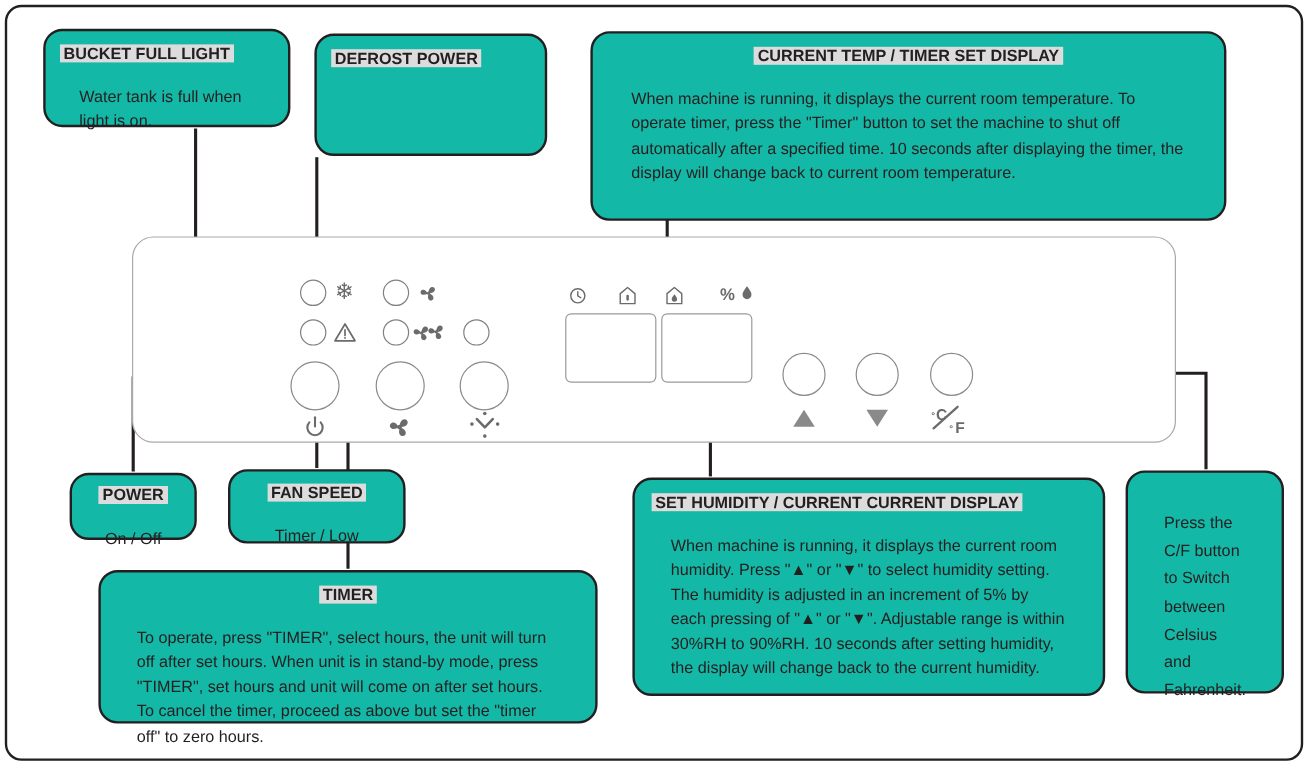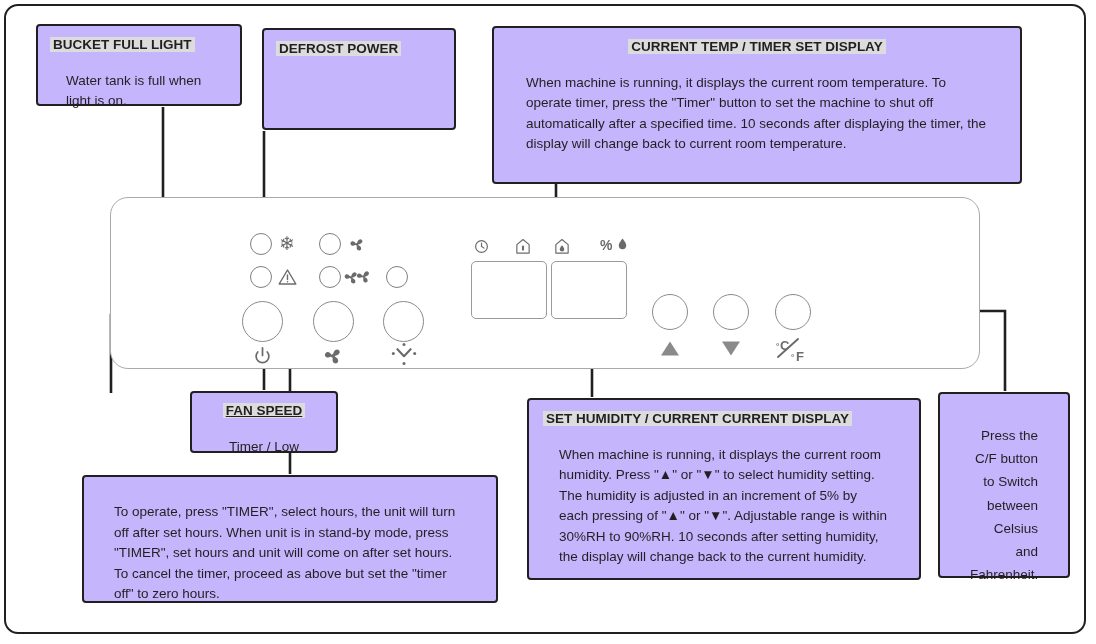--- a/index.html
+++ b/index.html
@@ -27,23 +27,23 @@
   svg.lines{
     position:absolute;
     left:0; top:0;
     width:1096px; height:644px;
     pointer-events:none;
   }
   
   .callout{
     position:absolute;
     box-sizing:border-box;
-    background:#c4b5fd;
+    background:#14b8a6;
     border:2px solid #231f20;
-    border-radius:4px;
+    border-radius:16px;
     padding:8px 12px;
     color:#231f20;
   }
   .callout .hdr{
     display:inline;
     font-weight:bold;
     font-size:13.5px;
     background:#dcdcdc;
     padding:0 3px;
     line-height:1.45;
@@ -53,25 +53,25 @@
   .callout p.body{
     margin:16px;
     font-size:13.5px;
     line-height:1.52;
   }
   
   #cal-bucket{ left:36px;  top:24px;  width:206px; height:82px; padding:9px 12px;}
   #cal-defrost{ left:262px; top:28px;  width:194px; height:102px; padding:9px 12px;}
   #cal-temp{ left:492px; top:26px; width:530px; height:158px; padding:9px 16px;}
   #cal-power{ left:58px;  top:394px; width:106px; height:56px; padding:7px 6px; text-align:center;}
-  #cal-fan{   left:190px; top:391px; width:148px; height:62px; padding:8px 6px; text-align:center;text-decoration:underline;}
+  #cal-fan{   left:190px; top:391px; width:148px; height:62px; padding:8px 6px; text-align:center;}
   #cal-timer{ left:82px;  top:475px; width:416px; height:128px; padding:9px 14px;}
   #cal-humidity{ left:527px; top:398px; width:394px; height:182px; padding:9px 14px;}
   #cal-cf{ left:938px; top:392px; width:132px; height:186px; padding:14px 14px;}
-  #cal-cf p.body{ line-height:1.72;text-align:right; }
+  #cal-cf p.body{ line-height:1.72; }
   
   .panel{
     position:absolute;
     left:110px; top:197px;
     width:870px; height:172px;
     border:1.6px solid #a9a9a9;
     border-radius:18px;
     box-sizing:border-box;
     background:#ffffff;
   }
@@ -144,27 +144,32 @@
 
   <div class="callout" id="cal-defrost">
     <div class="hdr-wrap"><span class="hdr">DEFROST POWER</span></div>
   </div>
 
   <div class="callout" id="cal-temp">
     <div class="hdr-wrap hdr-center"><span class="hdr">CURRENT TEMP / TIMER SET DISPLAY</span></div>
     <p class="body">When machine is running, it displays the current room temperature. To operate timer, press the "Timer" button to set the machine to shut off automatically after a specified time. 10 seconds after displaying the timer, the display will change back to current room temperature.</p>
   </div>
 
+  <div class="callout" id="cal-power">
+    <div class="hdr-wrap"><span class="hdr">POWER</span></div>
+    <p class="body">On / Off</p>
+  </div>
 
   <div class="callout" id="cal-fan">
     <div class="hdr-wrap"><span class="hdr">FAN SPEED</span></div>
     <p class="body">Timer / Low</p>
   </div>
 
   <div class="callout" id="cal-timer">
+    <div class="hdr-wrap hdr-center"><span class="hdr">TIMER</span></div>
     <p class="body">To operate, press "TIMER", select hours, the unit will turn off after set hours. When unit is in stand-by mode, press "TIMER", set hours and unit will come on after set hours. To cancel the timer, proceed as above but set the "timer off" to zero hours.</p>
   </div>
 
   <div class="callout" id="cal-humidity">
     <div class="hdr-wrap"><span class="hdr">SET HUMIDITY / CURRENT CURRENT DISPLAY</span></div>
     <p class="body">When machine is running, it displays the current room humidity. Press "▲" or "▼" to select humidity setting. The humidity is adjusted in an increment of 5% by each pressing of "▲" or "▼". Adjustable range is within 30%RH to 90%RH. 10 seconds after setting humidity, the display will change back to the current humidity.</p>
   </div>
 
   <div class="callout" id="cal-cf">
     <p class="body">Press the C/F button to Switch between Celsius and Fahrenheit.</p>

